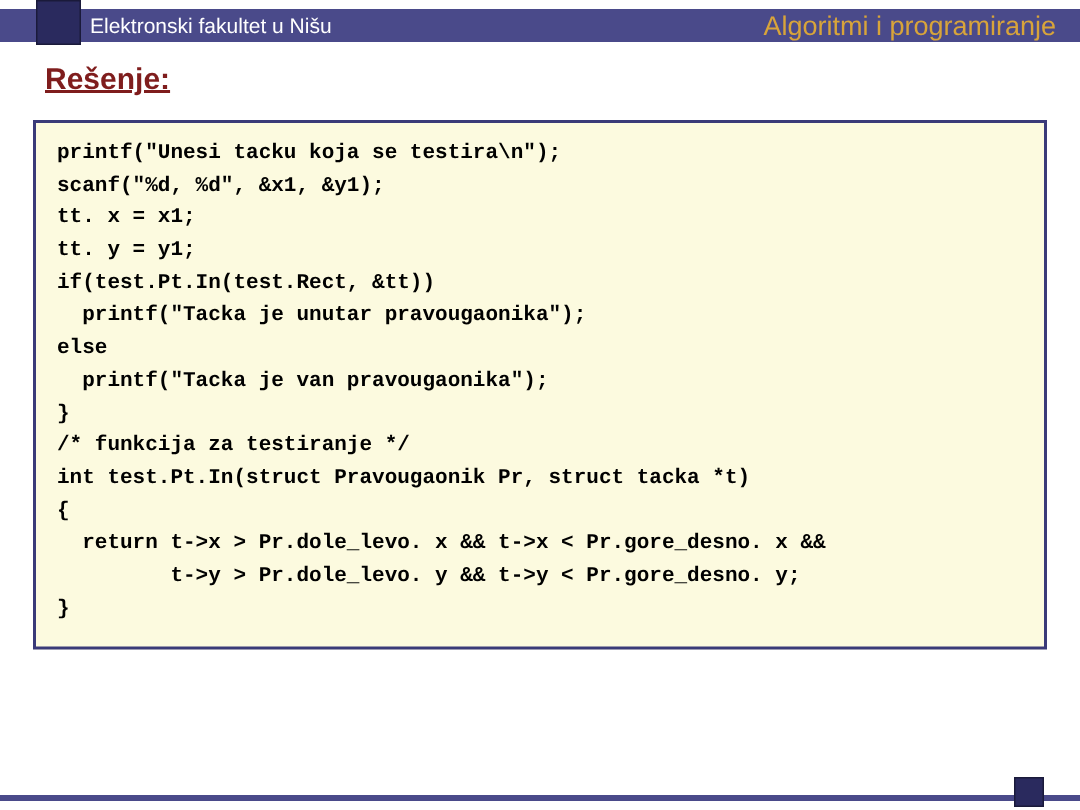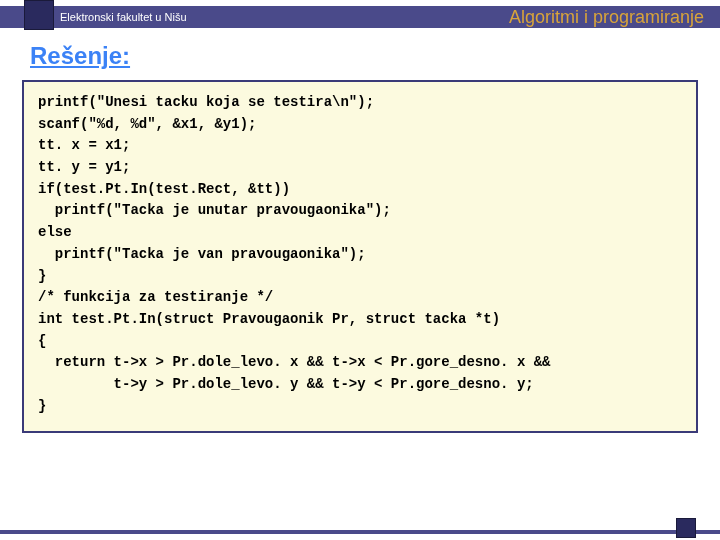--- a/index.html
+++ b/index.html
@@ -36,36 +36,36 @@
     top: 0px;
     left: 24px;
     width: 28px;
     height: 28px;
     background: #2a2a5e;
     border: 1px solid #1a1a3a;
     z-index: 2;
   }
   .header-left {
     color: #ffffff;
-    font-size: 11px;
+    font-size: 14px;
     font-weight: 400;
   }
   .header-right {
     color: #d8a43a;
     font-size: 18px;
     font-weight: 400;
   }
   .section-title {
     position: absolute;
     top: 42px;
     left: 30px;
-    font-size: 24px;
+    font-size: 20px;
     font-weight: bold;
     text-decoration: underline;
-    color: #3b82f6;
+    color: #7f1d1d;
   }
   .code-box {
     position: absolute;
     top: 80px;
     left: 22px;
     right: 22px;
     border: 2px solid #3a3a78;
     background: #fcfadf;
     padding: 10px 14px 14px 14px;
     box-sizing: border-box;

